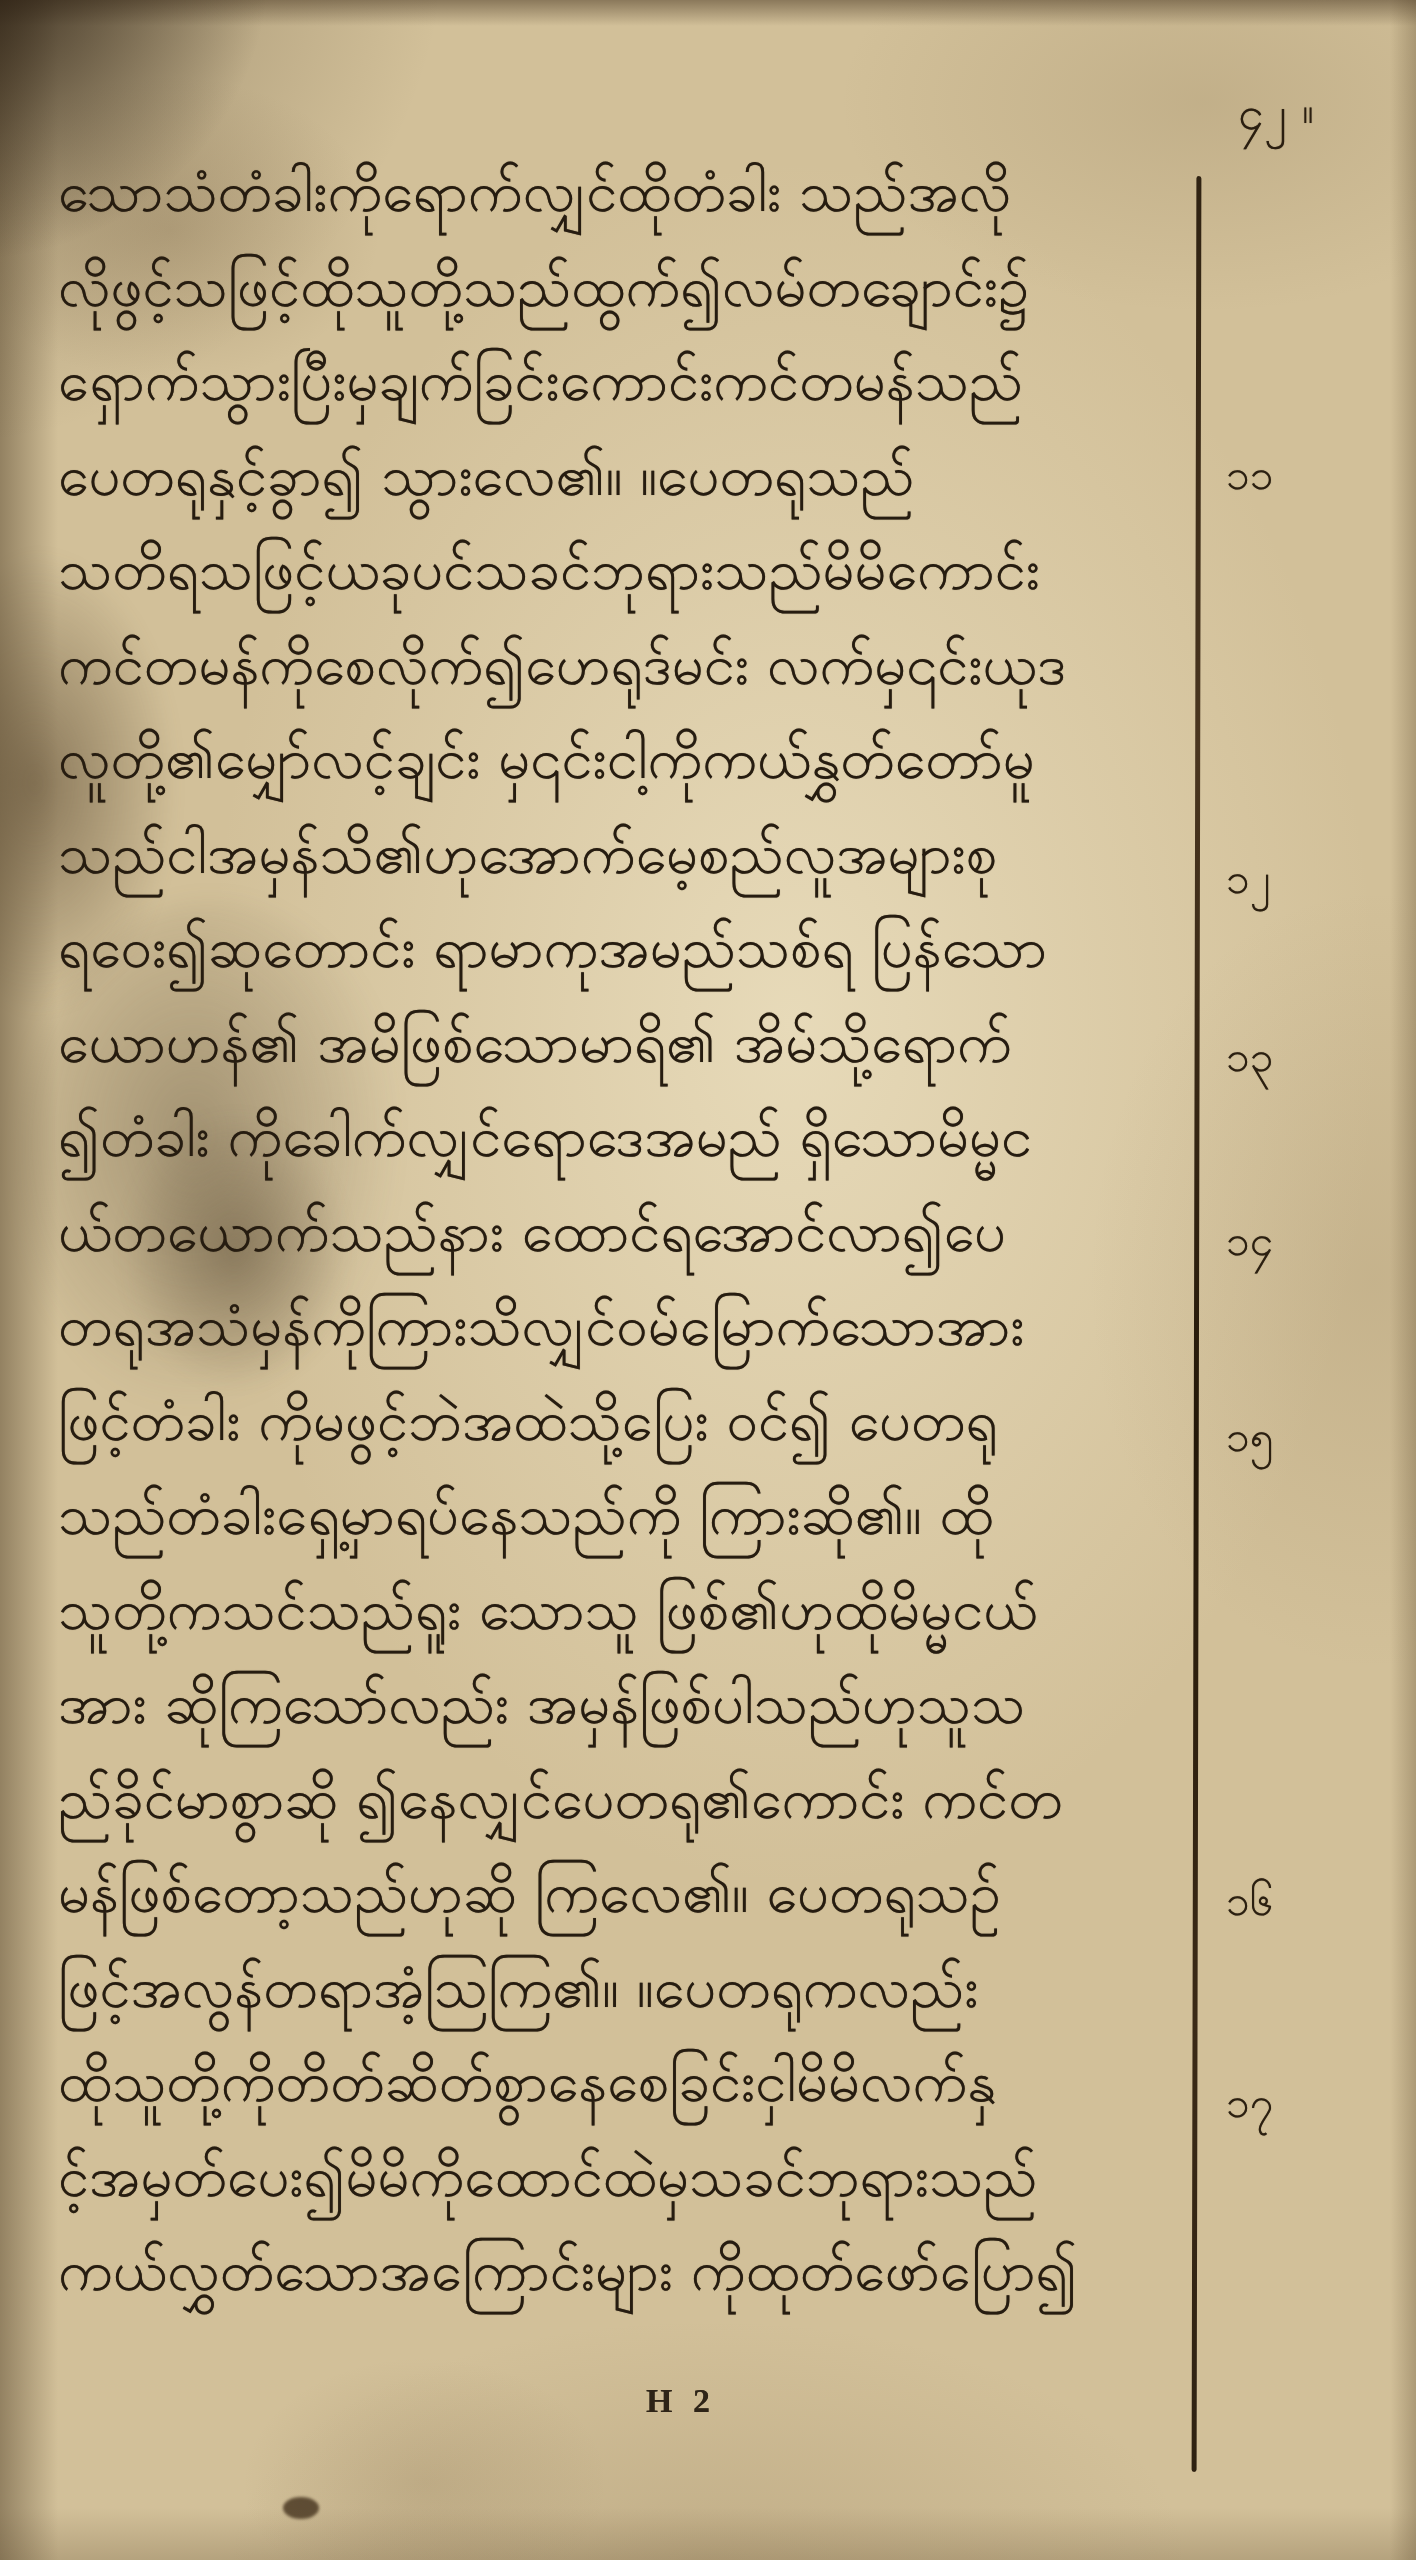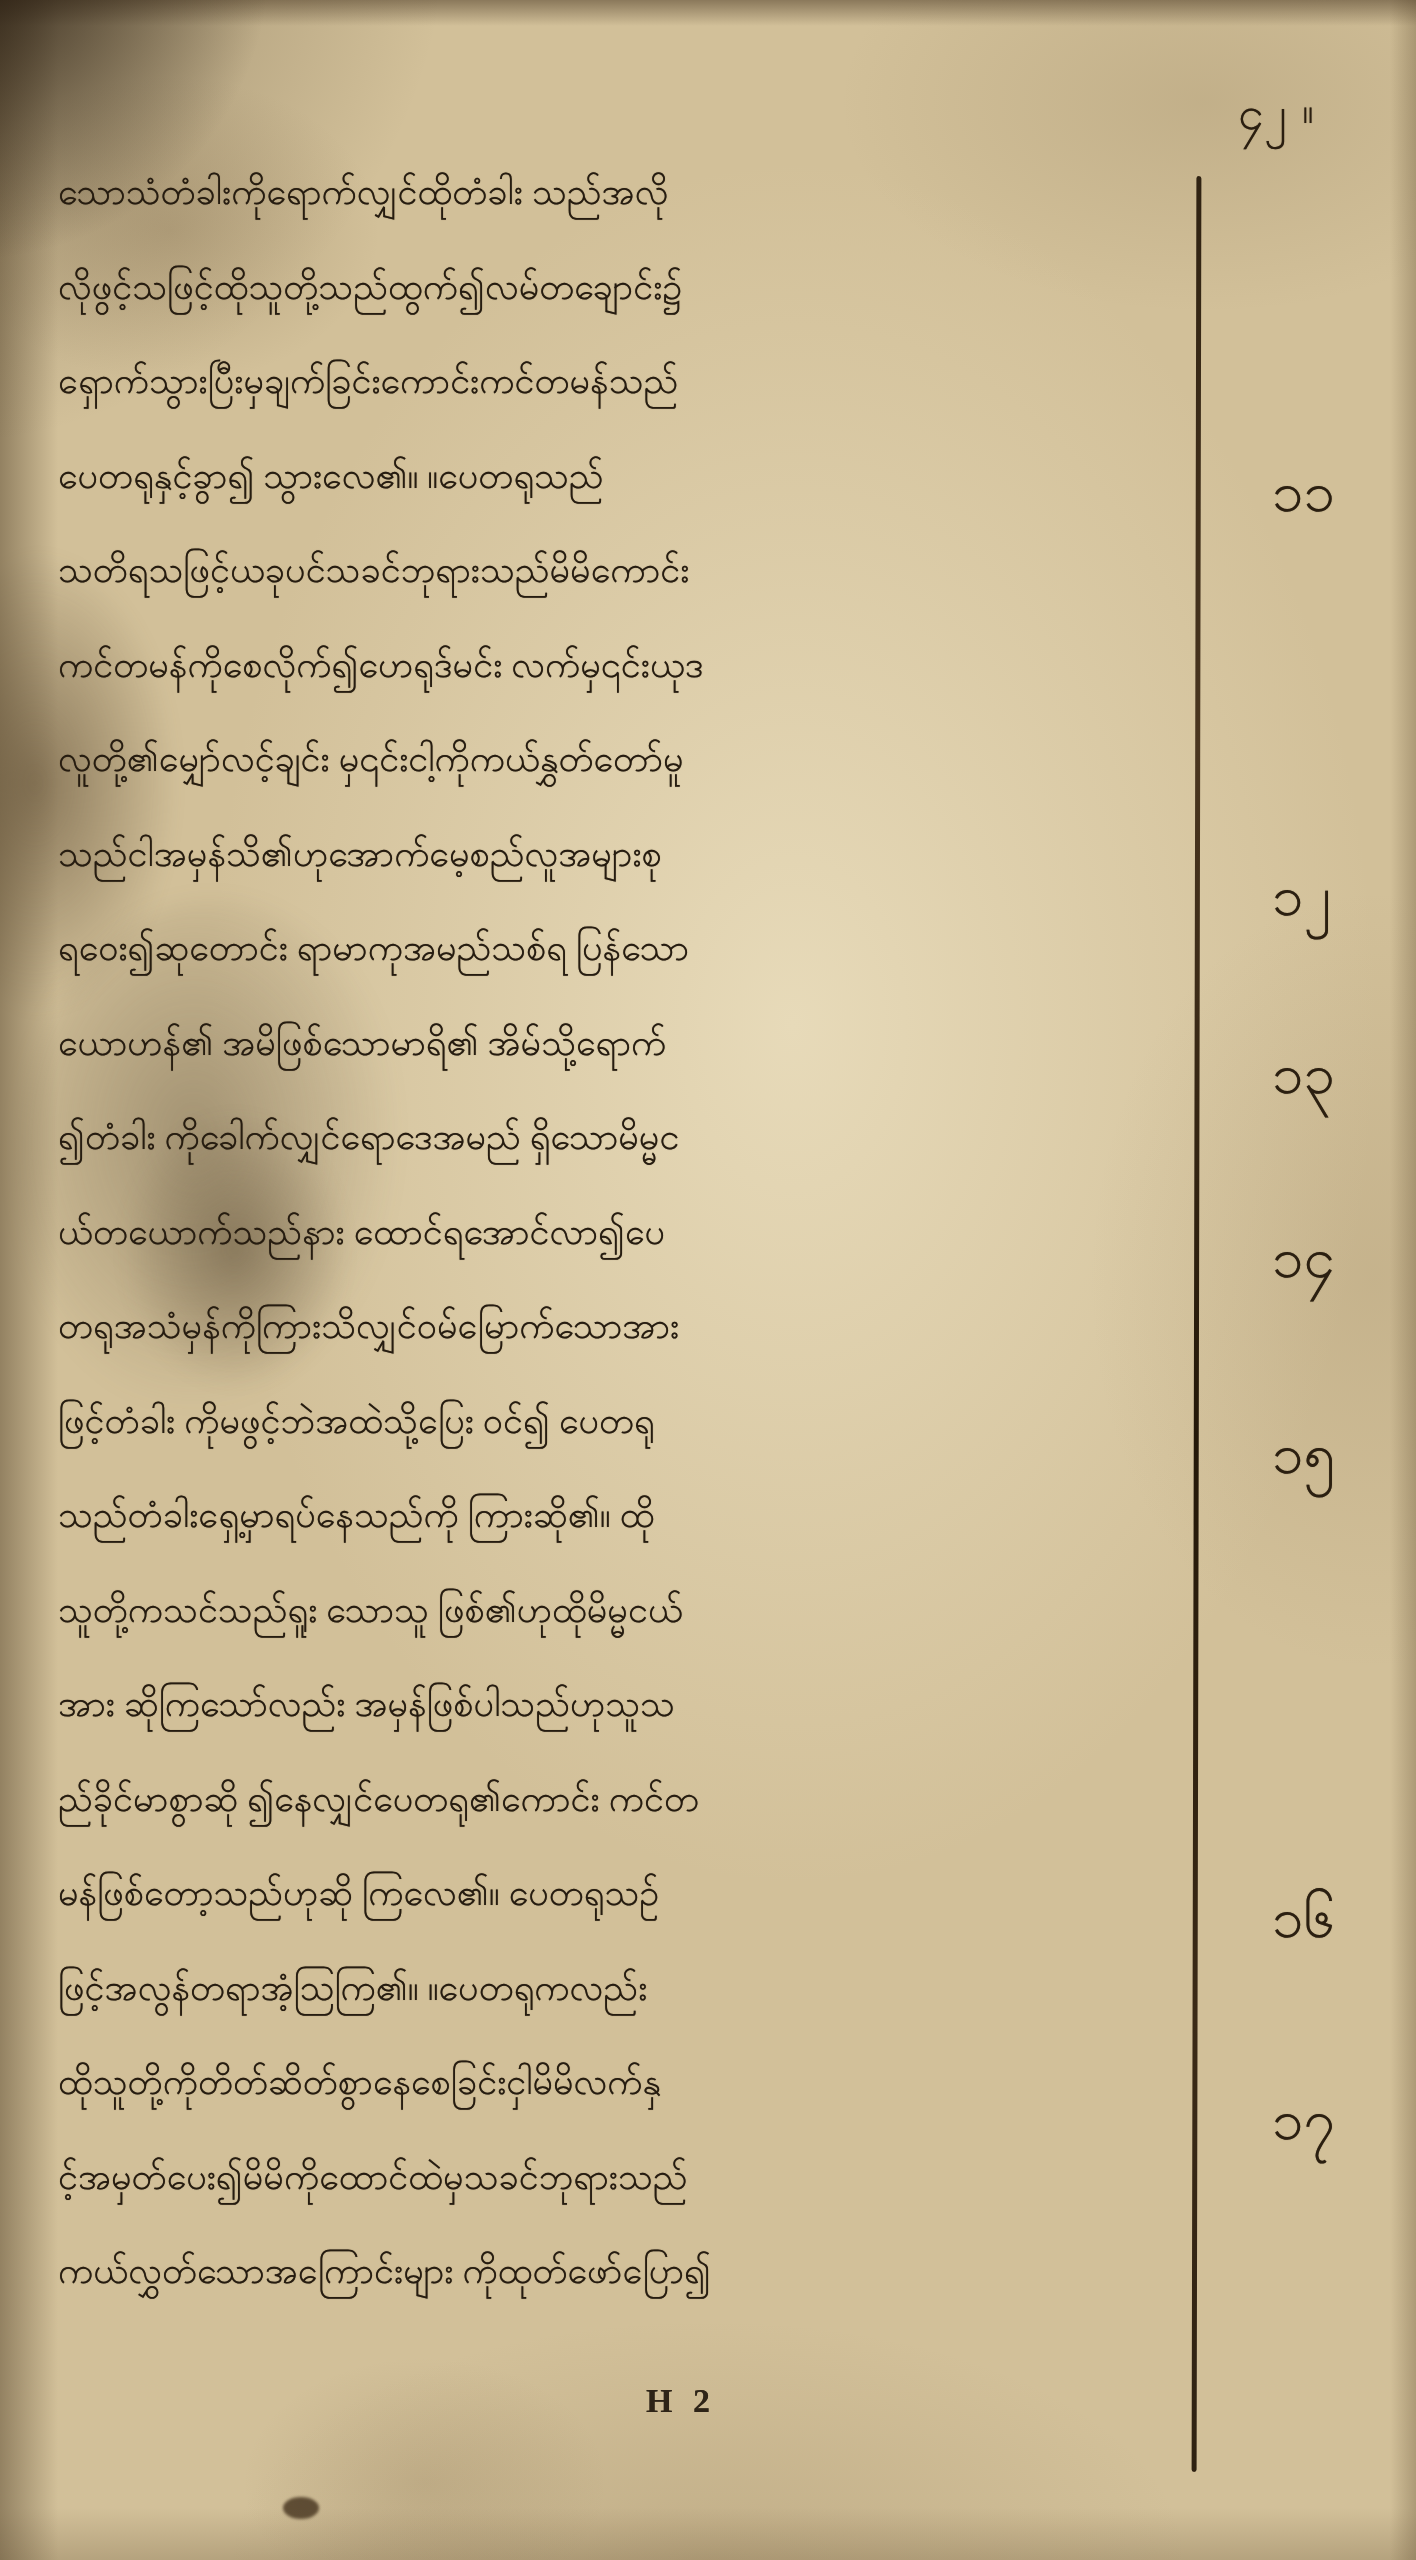--- a/index.html
+++ b/index.html
@@ -50,38 +50,37 @@
       radial-gradient(circle 540px at -90px -90px, rgba(70,55,35,.45), rgba(70,55,35,0) 100%),
       linear-gradient(180deg, rgba(80,62,40,.55), rgba(80,62,40,0) 26px),
       linear-gradient(90deg, rgba(95,78,52,.55), rgba(95,78,52,0) 58px),
       linear-gradient(270deg, rgba(110,92,62,.38), rgba(110,92,62,0) 26px),
       linear-gradient(0deg, rgba(120,100,68,.32), rgba(120,100,68,0) 52px);
   }
   .text-block{
     position:absolute;left:58px;top:145px;width:1118px;z-index:5;
   }
   .line{
-    height:94.5px;line-height:94.5px;font-size:36px;white-space:nowrap;
+    height:94.5px;line-height:94.5px;font-size:56px;white-space:nowrap;
     overflow:hidden;color:#261c10;
     text-shadow:0 0 0.7px rgba(38,28,16,.7);
-    font-family:Liberation Serif, serif;
   }
   .margin-rule{
     position:absolute;left:1194px;top:176px;width:5px;height:2296px;z-index:4;
     background:linear-gradient(180deg,#2f2212 0%,#4a3620 25%,#241808 55%,#3b2a16 80%,#2f2212 100%);
     border-radius:3px;transform:rotate(0.12deg);
   }
   .page-number{
     position:absolute;left:1238px;top:84px;z-index:5;color:#2a1e10;
     font-size:46px;text-shadow:0 0 0.7px rgba(38,28,16,.7);white-space:nowrap;
   }
   .page-number .sec{font-size:36px;margin-left:16px;vertical-align:6px;}
   .verse-num{
-    position:absolute;left:1272px;z-index:5;color:#2b1f10;font-size:56px;
-    text-shadow:0 0 0.7px rgba(38,28,16,.7);white-space:nowrap;margin-top:8px;
+    position:absolute;left:1226px;z-index:5;color:#2b1f10;font-size:42px;
+    text-shadow:0 0 0.7px rgba(38,28,16,.7);white-space:nowrap;
   }
   .signature{
     position:absolute;left:646px;top:2382px;z-index:5;
     font-family:Liberation Serif, serif;font-weight:bold;font-size:34px;
     letter-spacing:2px;word-spacing:8px;color:#2e2417;
     text-shadow:0 0 0.6px rgba(40,30,18,.6);
   }
 </style>
 </head>
 <body>

